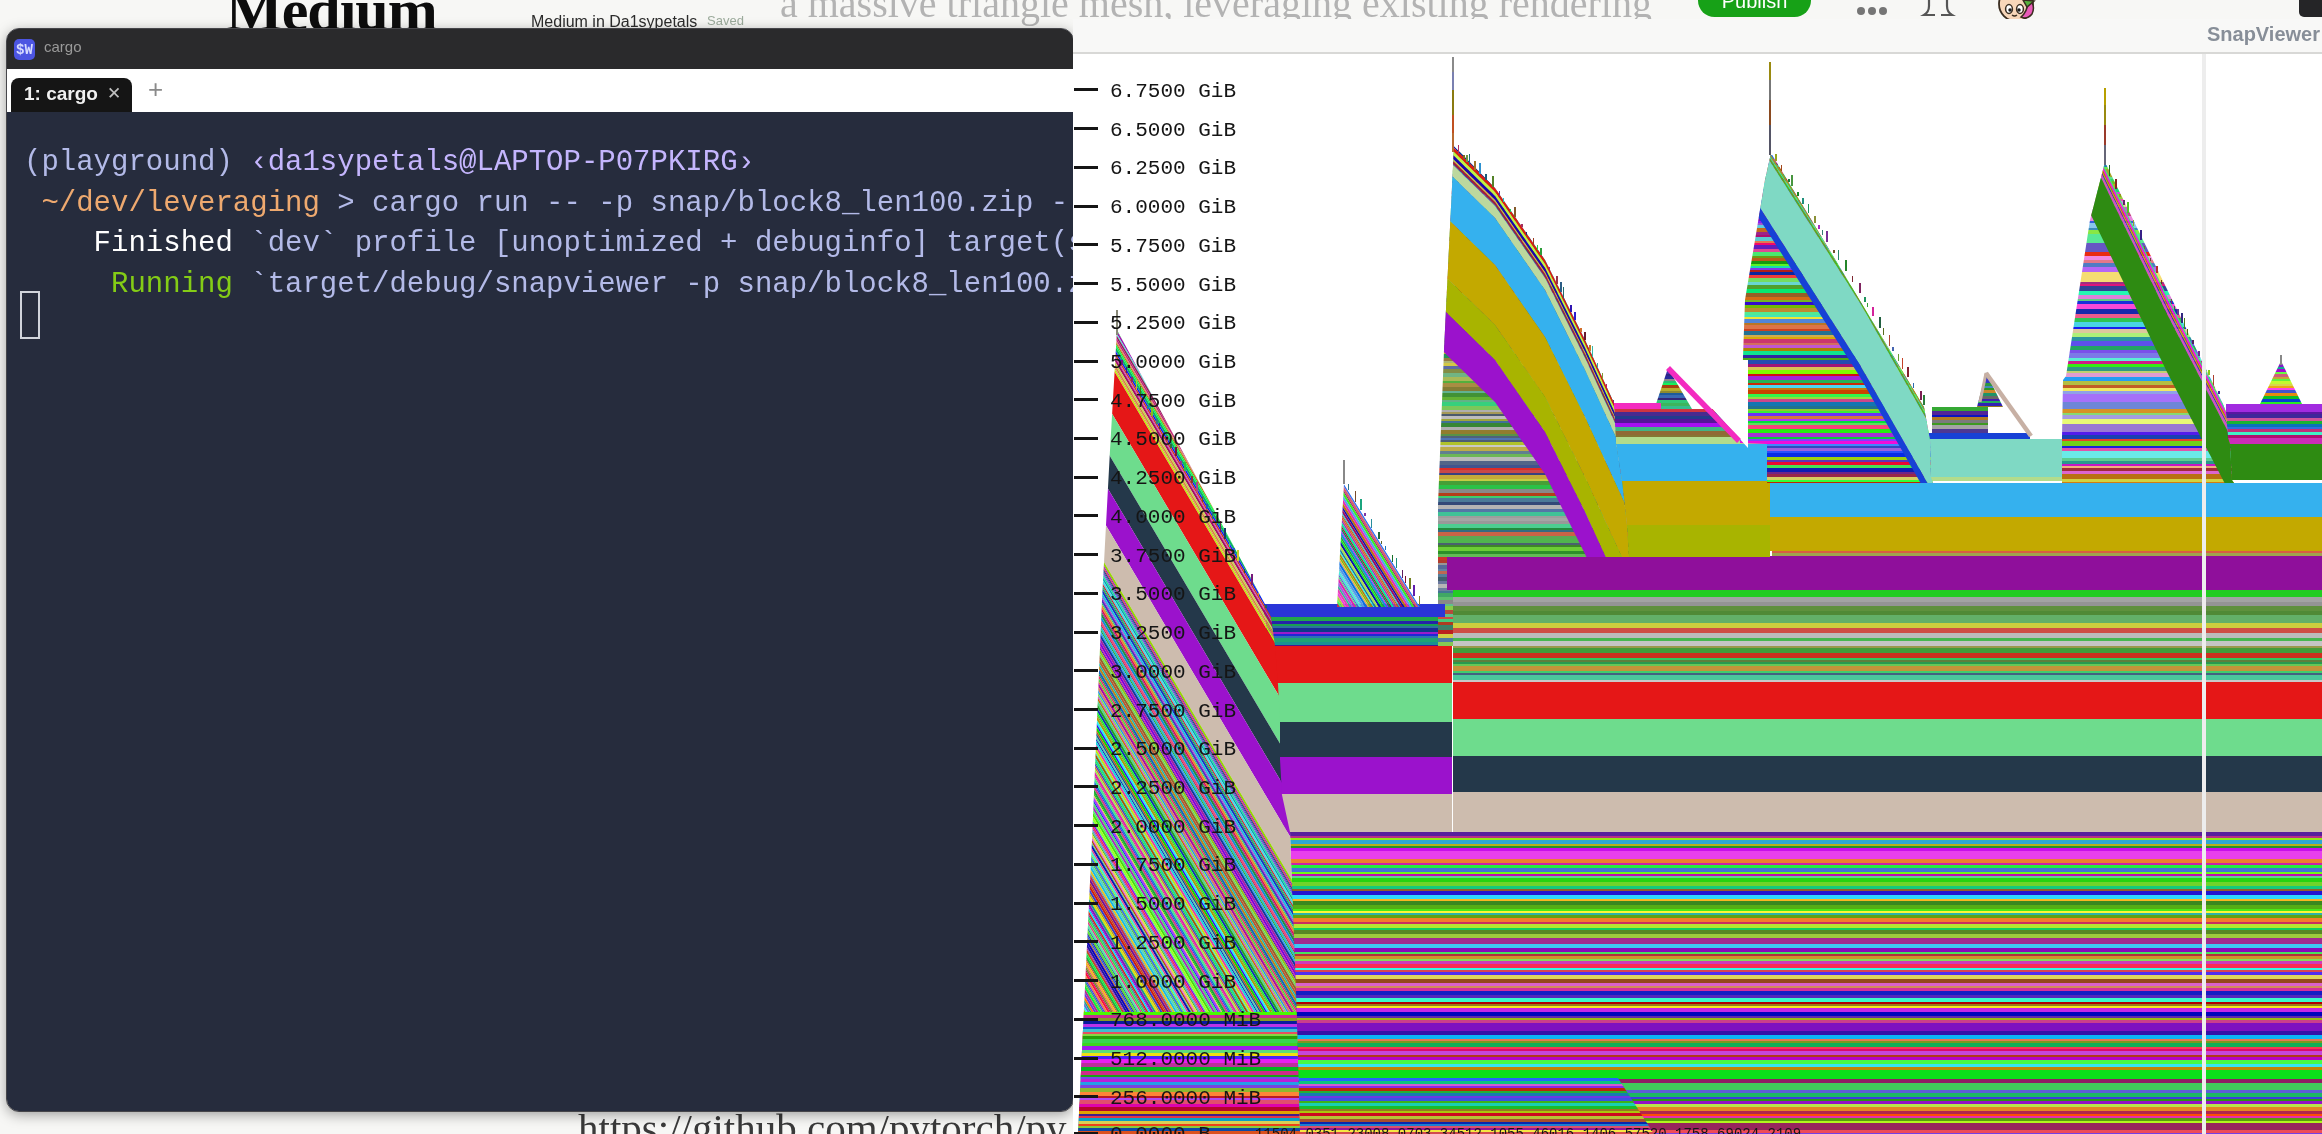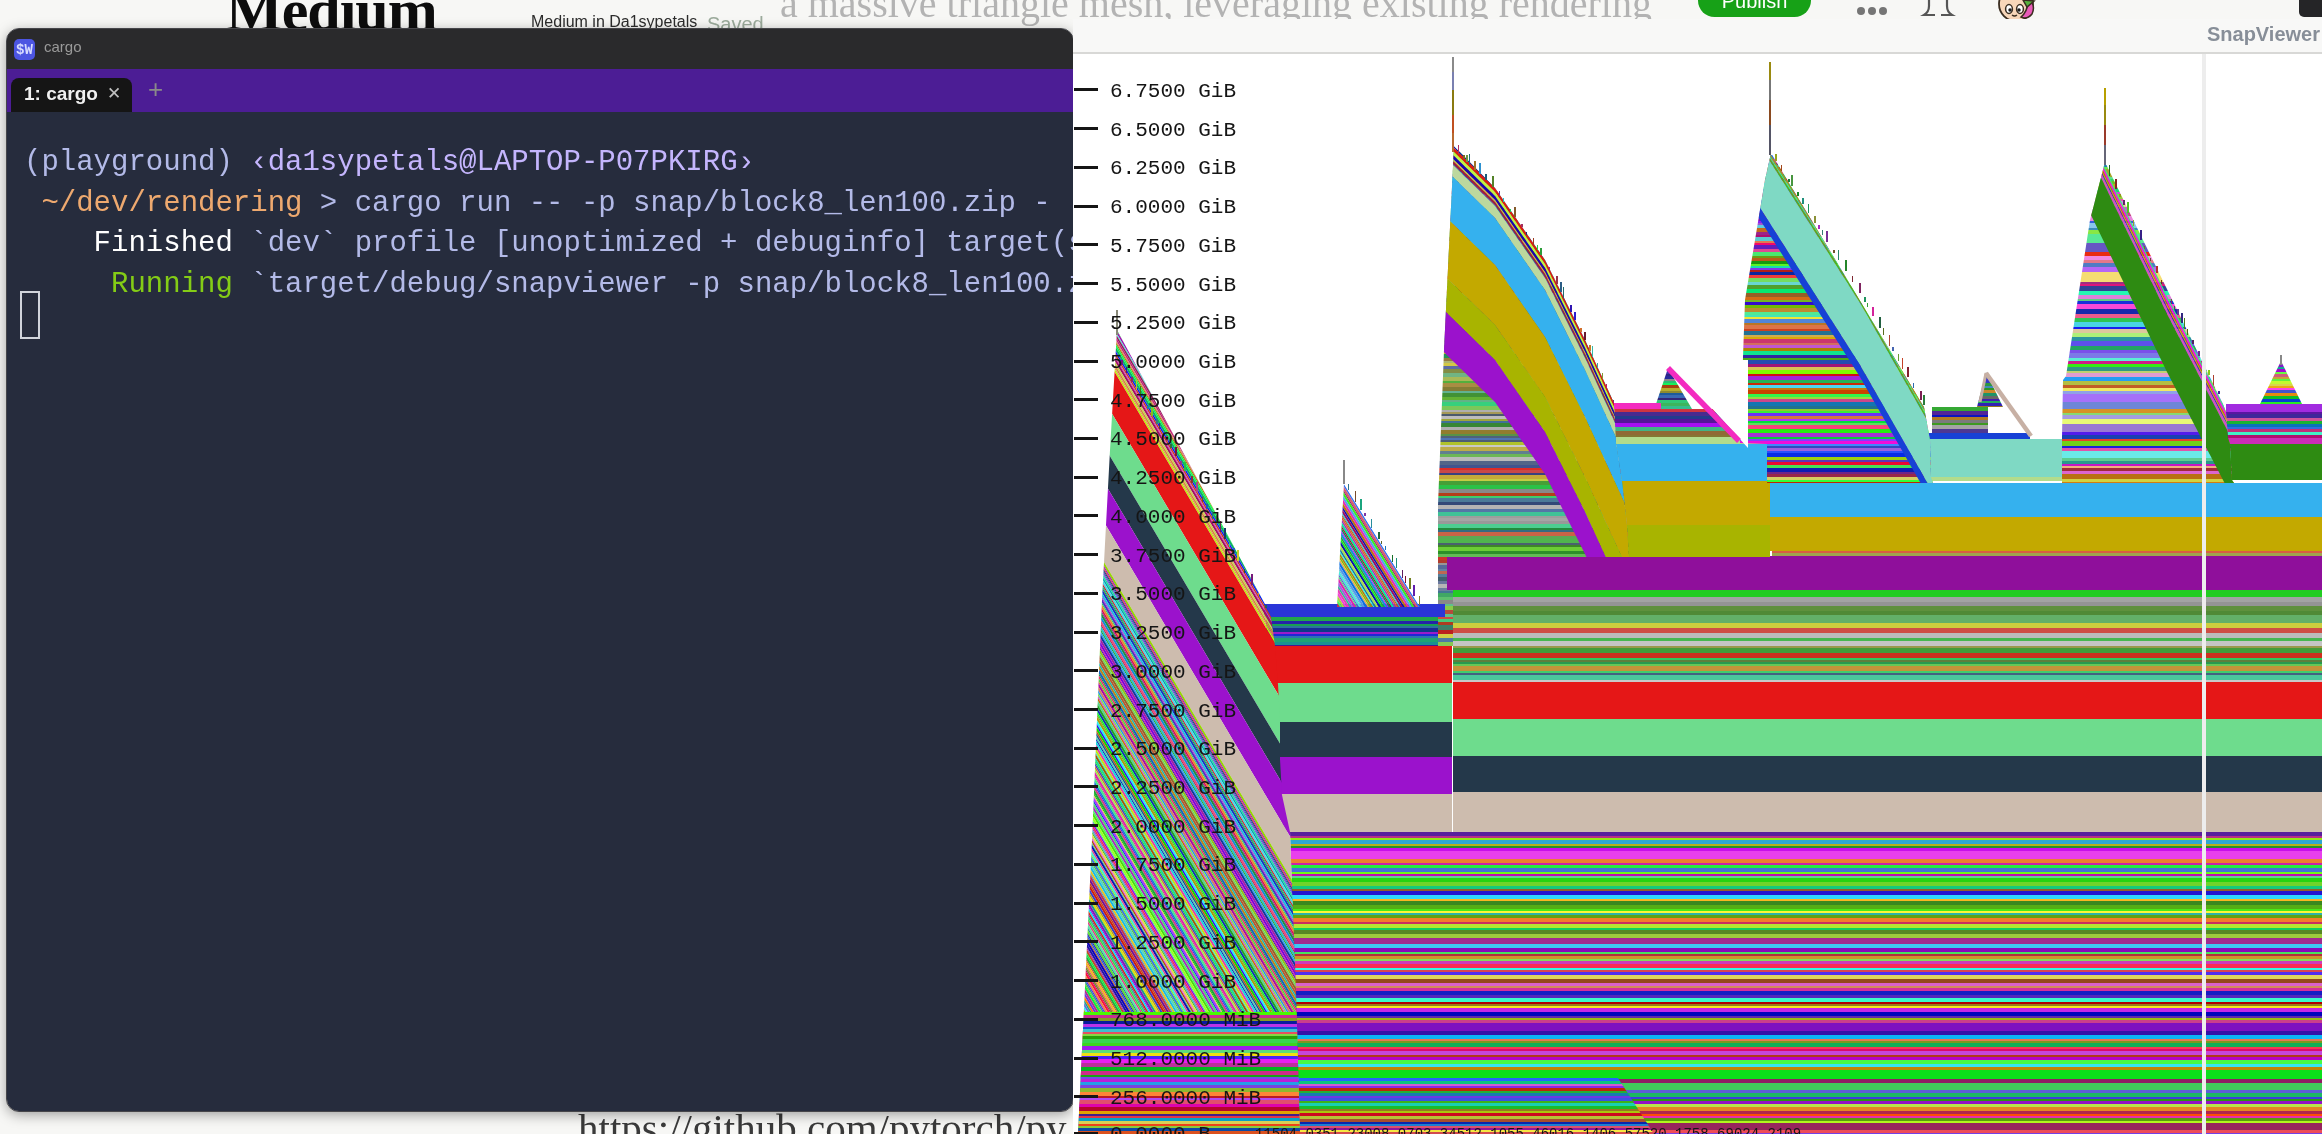--- a/index.html
+++ b/index.html
@@ -5,21 +5,21 @@
        font-family:"Liberation Sans", sans-serif; }
 #page { position:relative; width:2322px; height:1134px; overflow:hidden; }
 .abs { position:absolute; }
 </style></head>
 <body>
 <div id="page">
 
 <div class="abs" style="left:780px;top:-20px;font-family:'Liberation Serif',serif;font-size:40px;color:#b3b3b3;white-space:nowrap">a massive triangle mesh, leveraging existing rendering</div>
 <div class="abs" style="left:226px;top:-24px;font-family:'Liberation Serif',serif;font-size:60px;font-weight:bold;color:#0d0d0d;letter-spacing:-1px">Medium</div>
 <div class="abs" style="left:531px;top:13px;font-size:16px;color:#2c2c2c">Medium in Da1sypetals</div>
-<div class="abs" style="left:707px;top:13px;font-size:20px;color:#9cab9c">Saved</div>
+<div class="abs" style="left:707px;top:13px;font-size:13px;color:#9cab9c">Saved</div>
 <div class="abs" style="left:1698px;top:-16px;width:113px;height:33px;background:#17a117;border-radius:17px;color:#fff;font-size:20px;display:flex;align-items:flex-end;justify-content:center;padding-bottom:4px">Publish</div>
 <div class="abs" style="left:1857px;top:7px;width:8px;height:8px;border-radius:50%;background:#757575"></div>
 <div class="abs" style="left:1868px;top:7px;width:8px;height:8px;border-radius:50%;background:#757575"></div>
 <div class="abs" style="left:1879px;top:7px;width:8px;height:8px;border-radius:50%;background:#757575"></div>
 <svg class="abs" style="left:1920px;top:0" width="36" height="18" viewBox="0 0 36 18">
   <path d="M9,0 L9,6 Q9,12 4,15 L15,15 M27,0 L27,6 Q27,12 32,15 L21,15" fill="none" stroke="#565656" stroke-width="2.2"></path>
 </svg>
 <svg class="abs" style="left:1996px;top:0" width="44" height="22" viewBox="0 0 44 22">
   <circle cx="20" cy="4" r="17" fill="#f7d6b9" stroke="#3a2d20" stroke-width="1.8"></circle>
   <path d="M33,0 Q40,5 36,14 Q31,20 25,17 Q33,10 31,0 Z" fill="#e85bb8" stroke="#3a2d20" stroke-width="1.5"></path>
@@ -31,29 +31,29 @@
   <path d="M16,15 Q18.5,17 21,15" fill="none" stroke="#3a2d20" stroke-width="1.4"></path>
 </svg>
 <div class="abs" style="left:2299px;top:0;width:23px;height:17px;background:#252527;border-radius:0 0 0 5px"></div>
 <div class="abs" style="left:578px;top:1104px;font-family:'Liberation Serif',serif;font-size:41px;color:#3a3a3a;white-space:nowrap">https://github.com/pytorch/py</div>
 
 <div class="abs" style="left:7px;top:29px;width:1066px;height:1082px;border-radius:12px;background:#262c3d;box-shadow:0 3px 14px rgba(0,0,0,0.4);outline:1px solid #46464a;overflow:hidden">
   <div style="height:40px;background:#2a2a2c;position:relative">
     <div style="position:absolute;left:7px;top:10px;width:21px;height:21px;background:#4c55e2;border-radius:5px;color:#d7dbff;font-family:'Liberation Mono',monospace;font-size:14px;font-weight:bold;display:flex;align-items:center;justify-content:center">$W</div>
     <div style="position:absolute;left:37px;top:9px;font-size:15px;color:#9a9a9a">cargo</div>
   </div>
-  <div style="height:43px;background:#4c1d95;position:relative">
+  <div style="height:43px;background:#ffffff;position:relative">
     <div style="position:absolute;left:4px;top:9px;width:121px;height:34px;background:#151515;border-radius:8px 8px 0 0;color:#f0f0f0">
       <span style="position:absolute;left:13px;top:5px;font-size:19px;font-weight:bold">1: cargo</span>
       <span style="position:absolute;left:96px;top:5px;font-size:17px;color:#c0c0c0">✕</span>
     </div>
     <div style="position:absolute;left:141px;top:5px;font-size:26px;color:#8a8a8a">+</div>
   </div>
   <pre style="position:absolute;left:17px;top:114px;font-family:'Liberation Mono',monospace;font-size:29px;line-height:40.7px;color:#b3bae8">(playground) <span style="color:#c4b5fd">‹da1sypetals@LAPTOP-P07PKIRG›</span>
-<span style="color:#eea96f"> ~/dev/rendering</span> &gt; cargo run -- -p snap/block8_len100.zip -
+<span style="color:#eea96f"> ~/dev/leveraging</span> &gt; cargo run -- -p snap/block8_len100.zip -
 <span style="color:#ffffff">    Finished</span> `dev` profile [unoptimized + debuginfo] target(s
 <span style="color:#84cc16">     Running</span> `target/debug/snapviewer -p snap/block8_len100.z</pre>
   <div style="position:absolute;left:13px;top:262px;width:20px;height:48px;border:2.5px solid #d0d4dc"></div>
 </div>
 
 <svg style="position:absolute;left:1073px;top:19px" width="1249" height="1115" viewBox="1073 19 1249 1115">
       <rect x="1073" y="19" width="1249" height="1115" fill="#ffffff"></rect>
       <clipPath id="cS1">
         <polygon points="1290,832 2322,832 2322,1134 1300,1134"></polygon>
       </clipPath>

